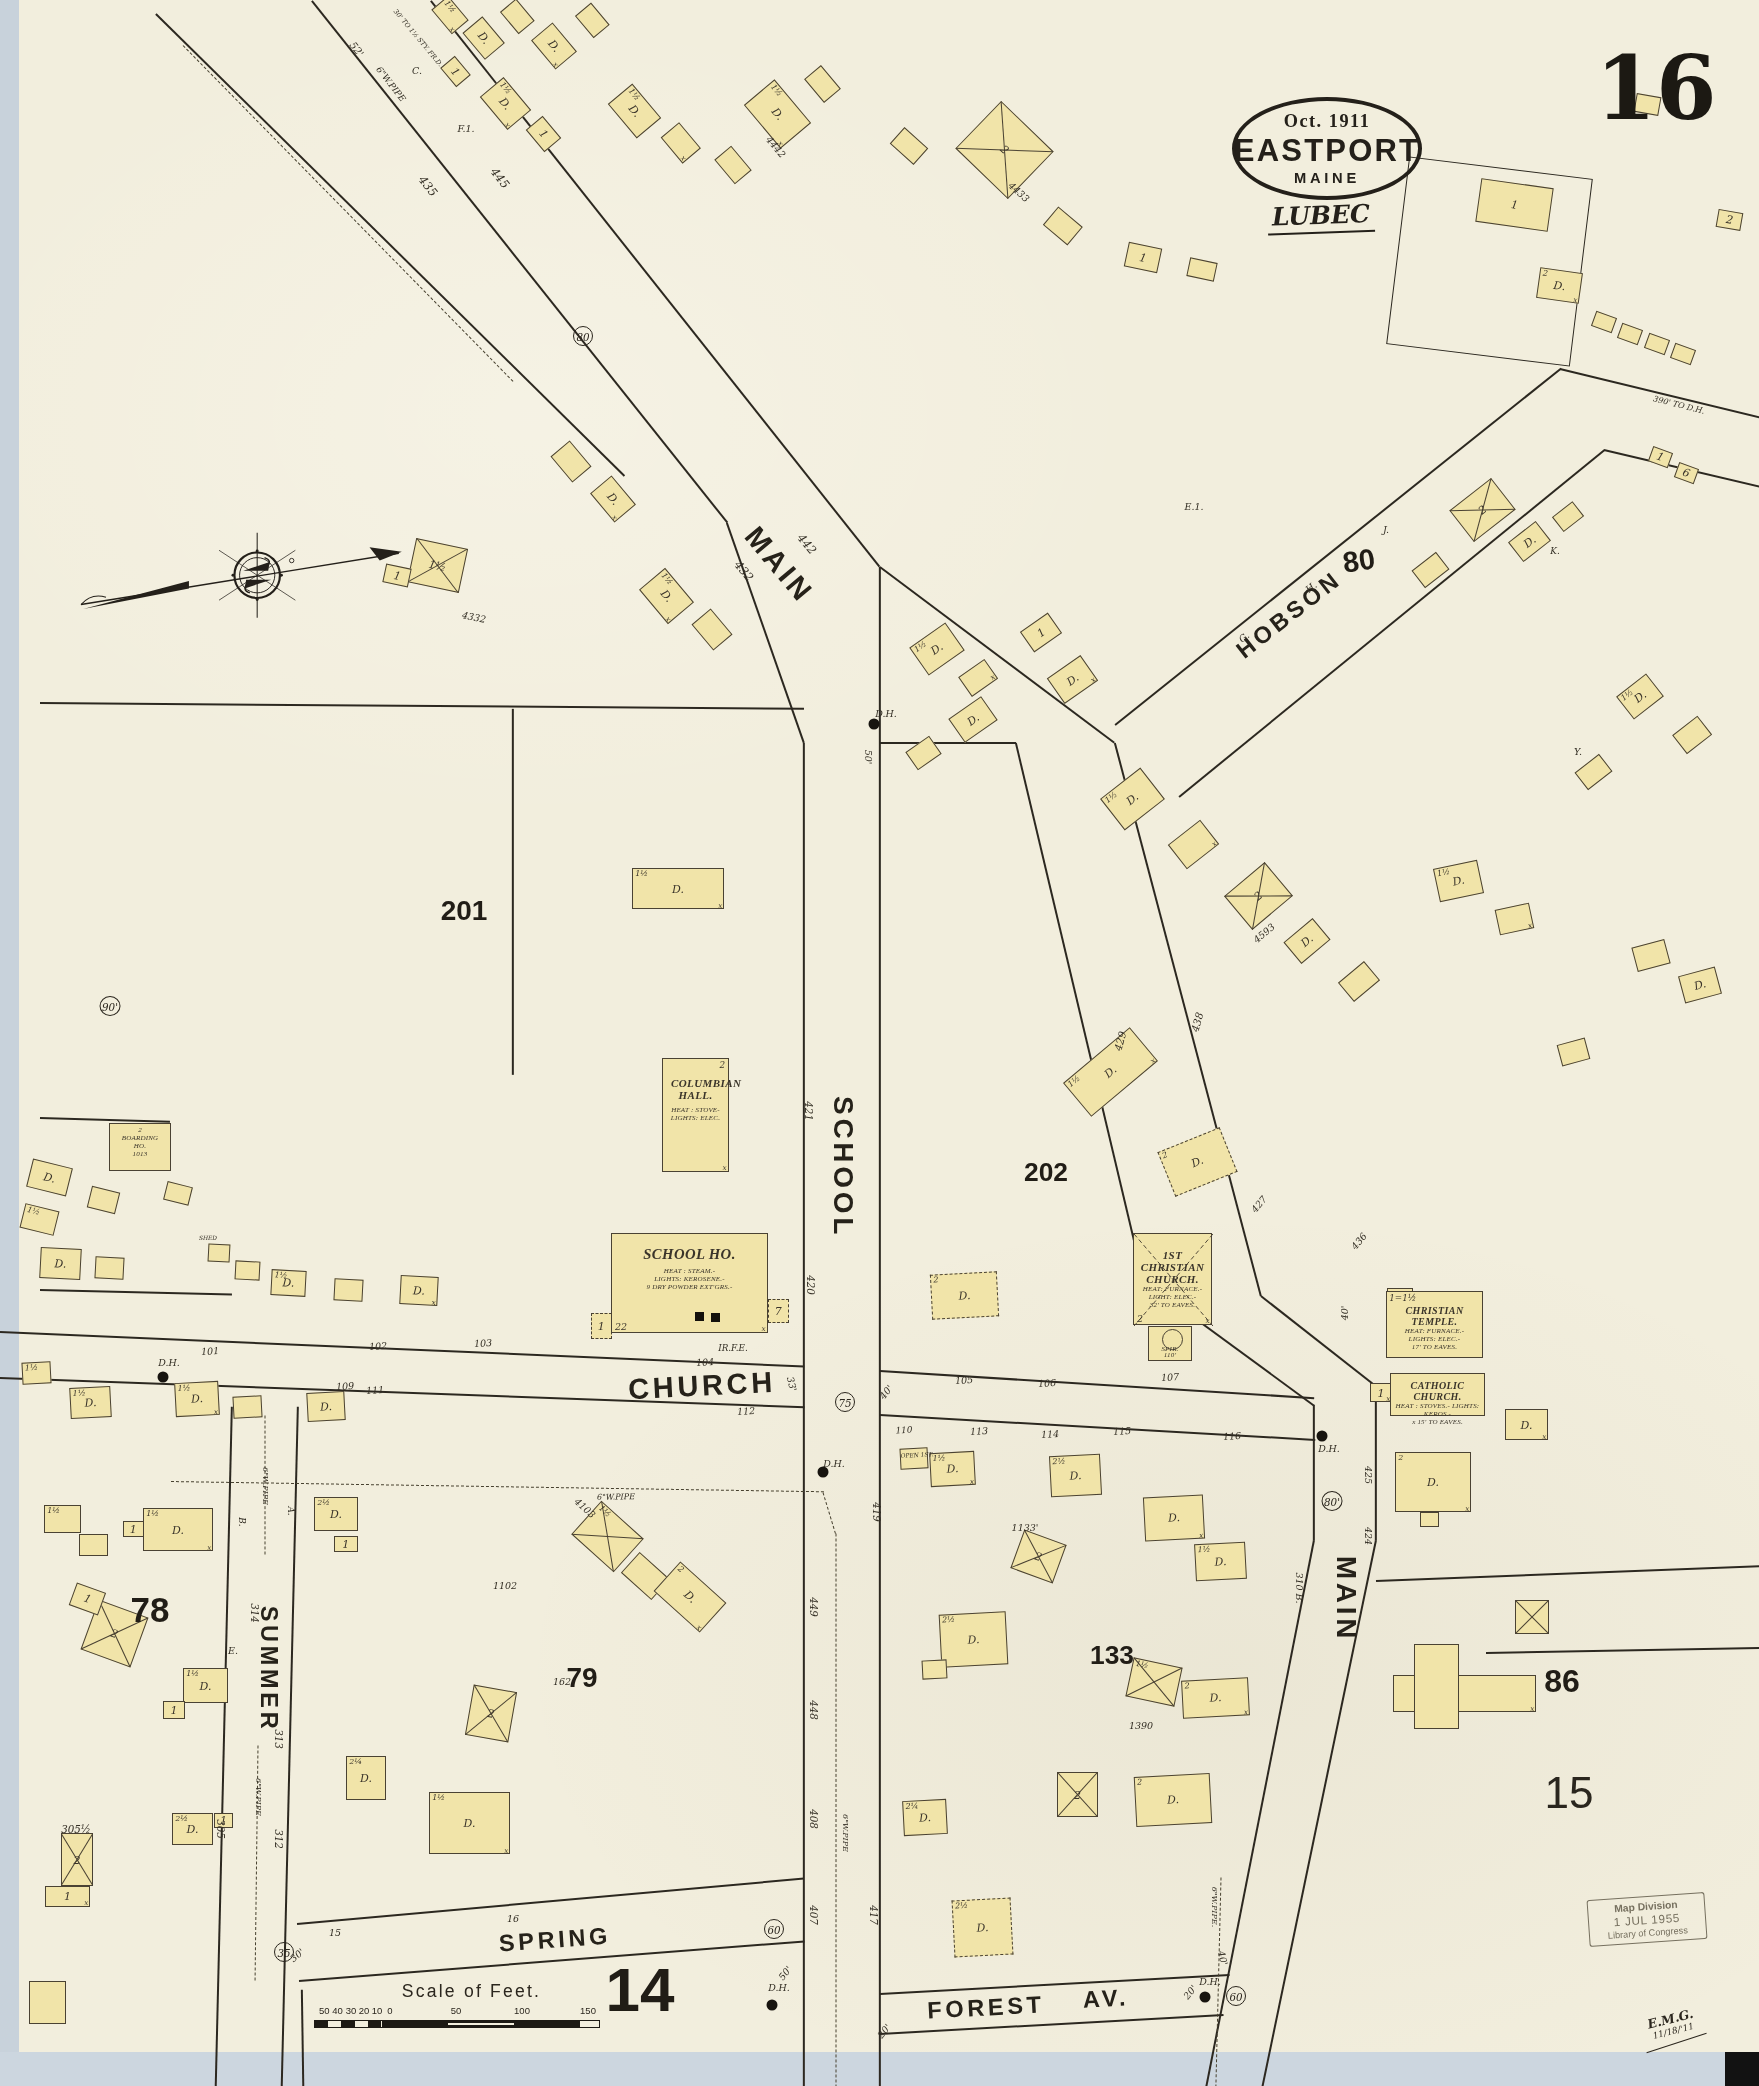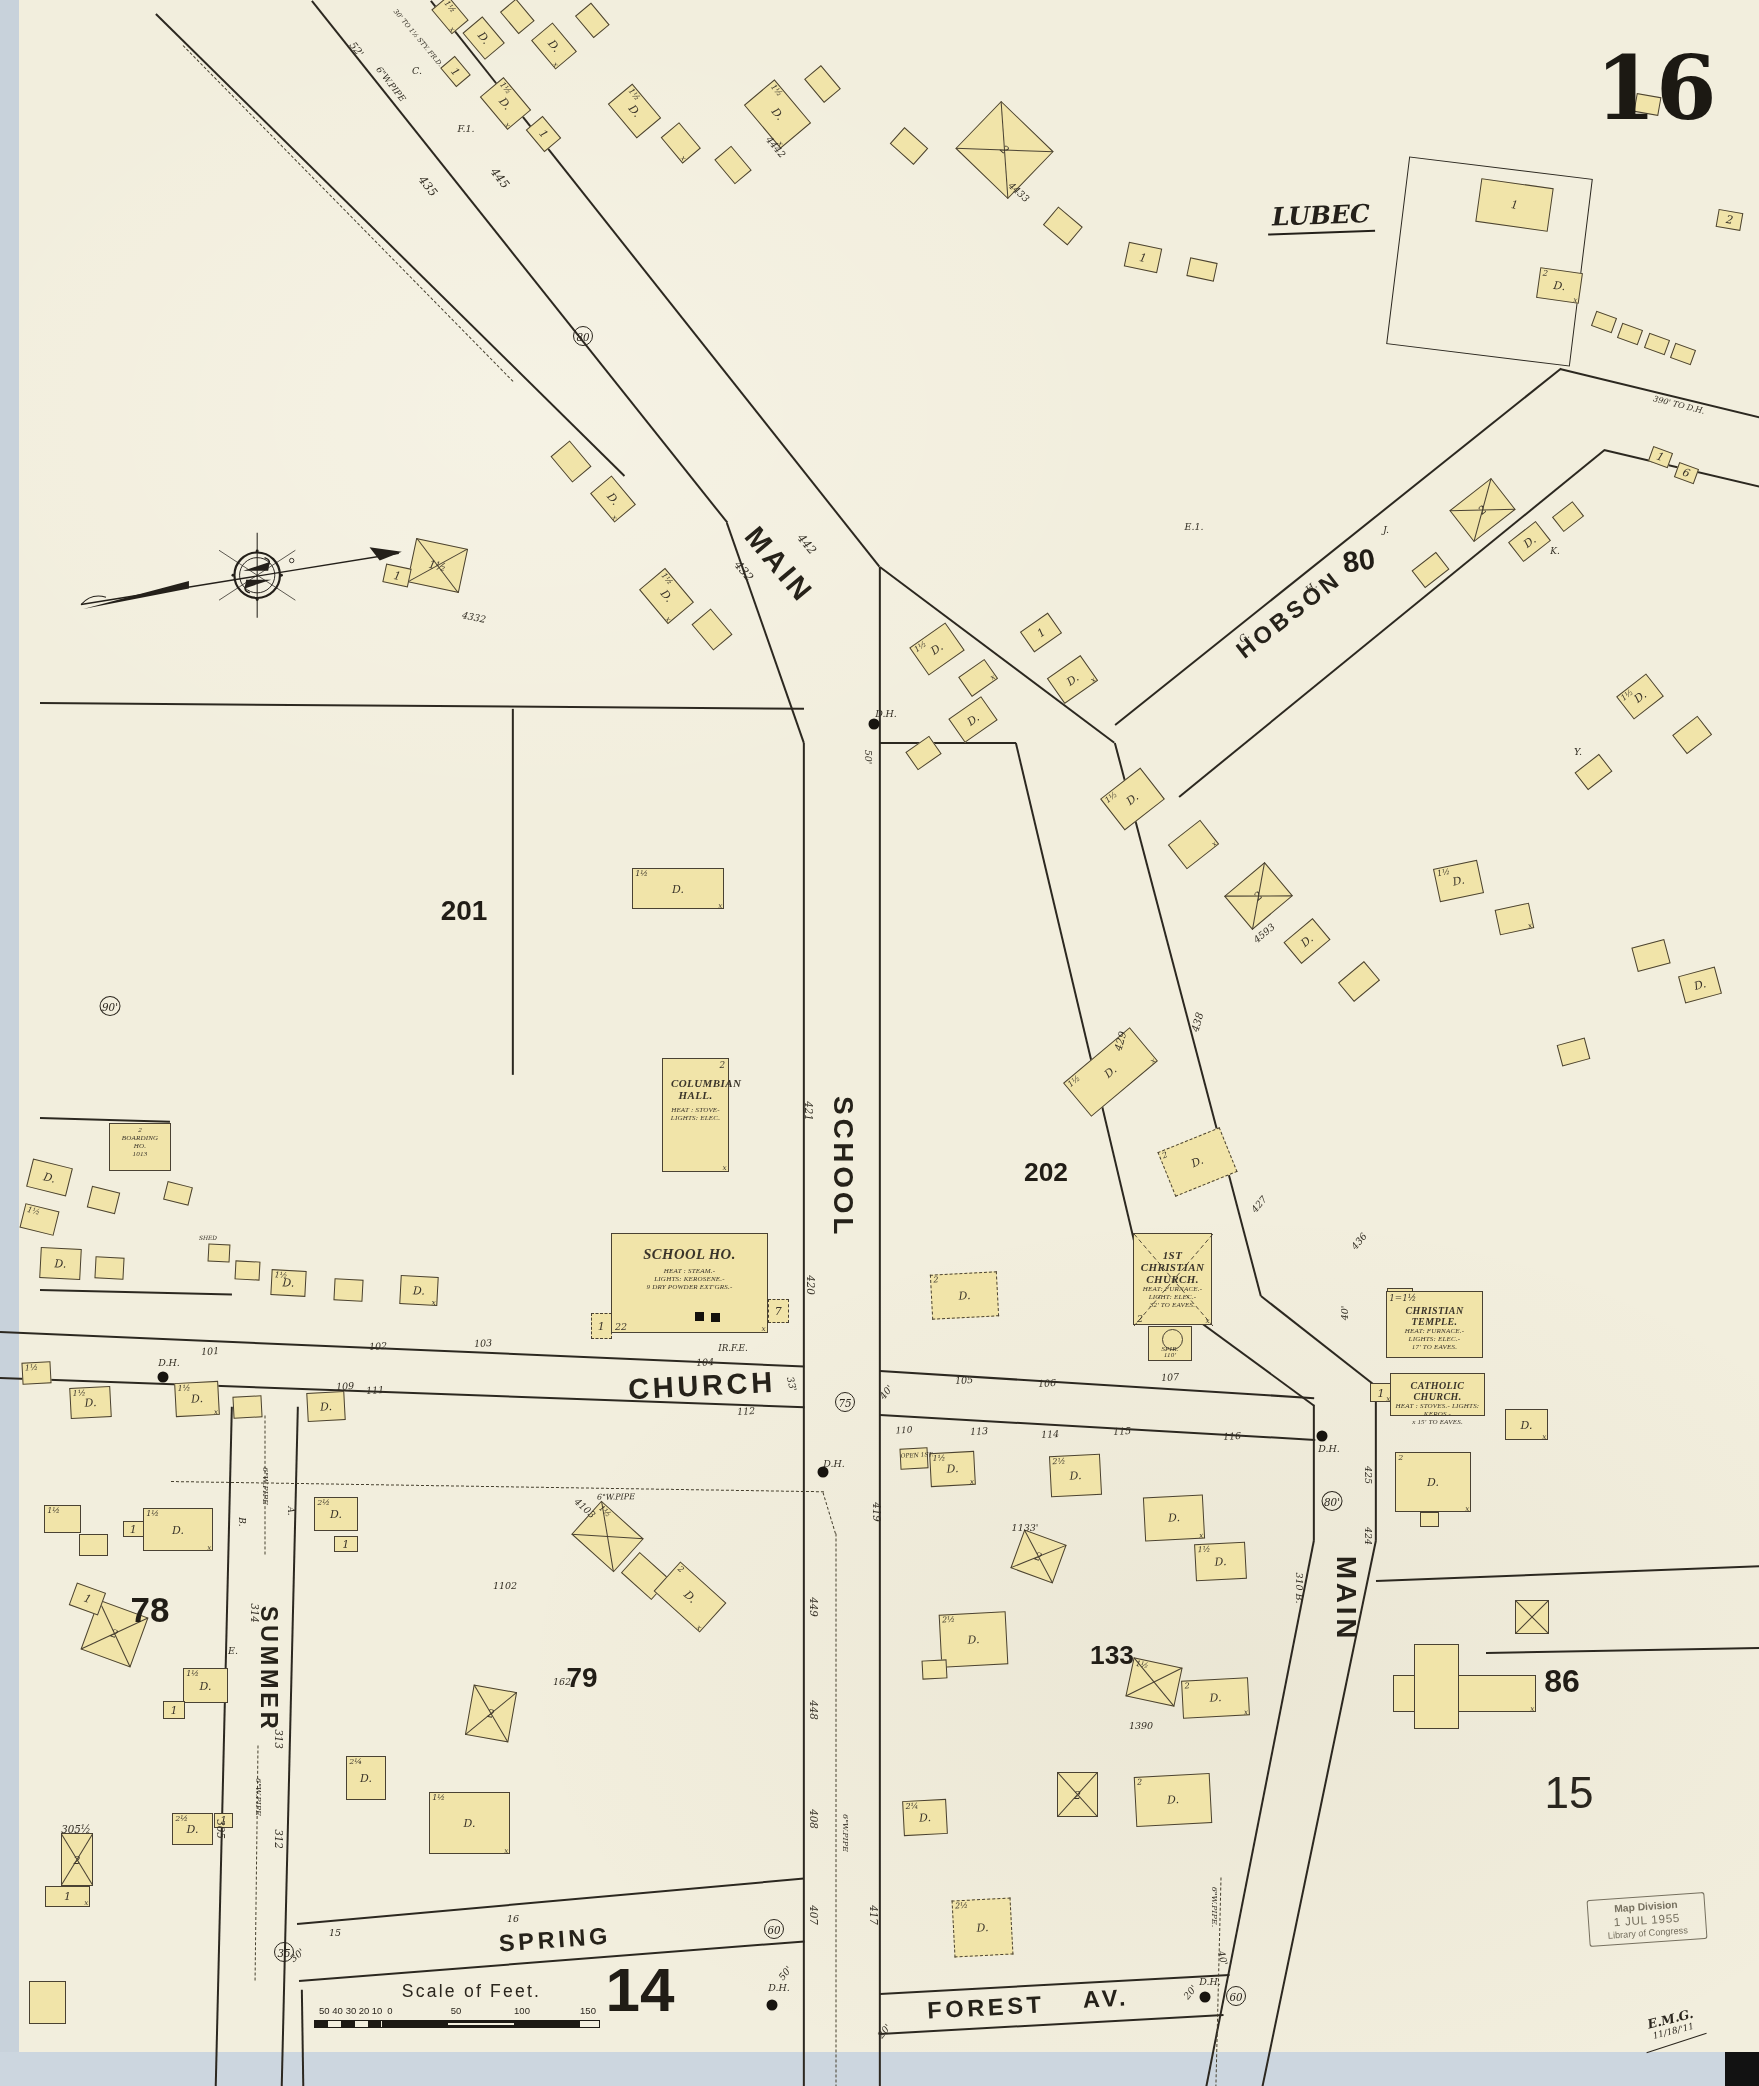--- a/index.html
+++ b/index.html
@@ -550,21 +550,21 @@
       <div class="lbl num" style="left: 776px; top: 147px; font-size: 9.5px; transform: translate(-50%, -50%) rotate(50deg);">4442</div>
       <div class="lbl num" style="left: 1019px; top: 192px; font-size: 9.5px; transform: translate(-50%, -50%) rotate(42deg);">4433</div>
       <div class="lbl num" style="left: 474px; top: 617px; font-size: 9.5px; transform: translate(-50%, -50%) rotate(12deg);">4332</div>
       <div class="lbl num" style="left: 744px; top: 571px; font-size: 11.7px; transform: translate(-50%, -50%) rotate(50deg);">432</div>
       <div class="lbl num" style="left: 807px; top: 544px; font-size: 11.7px; transform: translate(-50%, -50%) rotate(50deg);">442</div>
       <div class="lbl num" style="left: 1120px; top: 1041px; font-size: 10.3px; transform: translate(-50%, -50%) rotate(-75deg);">429</div>
       <div class="lbl num" style="left: 1197px; top: 1022px; font-size: 10.3px; transform: translate(-50%, -50%) rotate(-75deg);">438</div>
       <div class="lbl num" style="left: 1172px; top: 1251px; font-size: 10.3px; transform: translate(-50%, -50%) rotate(-75deg);">426</div>
       <div class="lbl num" style="left: 1259px; top: 1204px; font-size: 9.5px; transform: translate(-50%, -50%) rotate(-50deg);">427</div>
       <div class="lbl num" style="left: 1359px; top: 1241px; font-size: 9.5px; transform: translate(-50%, -50%) rotate(-50deg);">436</div>
-      <div class="lbl num" style="left: 1194px; top: 526px; font-size: 9.5px; transform: translate(-50%, -50%) rotate(0deg);">E.1.</div>
+      <div class="lbl num" style="left: 1194px; top: 506px; font-size: 9.5px; transform: translate(-50%, -50%) rotate(0deg);">E.1.</div>
       <div class="lbl num" style="left: 1244px; top: 637px; font-size: 9.5px; transform: translate(-50%, -50%) rotate(-38deg);">G.</div>
       <div class="lbl num" style="left: 1311px; top: 587px; font-size: 9.5px; transform: translate(-50%, -50%) rotate(-38deg);">H.</div>
       <div class="lbl num" style="left: 1386px; top: 529px; font-size: 9.5px; transform: translate(-50%, -50%) rotate(0deg);">J.</div>
       <div class="lbl num" style="left: 1578px; top: 751px; font-size: 9.5px; transform: translate(-50%, -50%) rotate(0deg);">Y.</div>
       <div class="lbl num" style="left: 1555px; top: 551px; font-size: 8.8px; transform: translate(-50%, -50%) rotate(0deg);">K.</div>
       <div class="lbl num" style="left: 1264px; top: 933px; font-size: 9.5px; transform: translate(-50%, -50%) rotate(-40deg);">4593</div>
       <div class="lbl num" style="left: 809px; top: 1111px; font-size: 10.3px; transform: translate(-50%, -50%) rotate(90deg);">421</div>
       <div class="lbl num" style="left: 811px; top: 1285px; font-size: 10.3px; transform: translate(-50%, -50%) rotate(90deg);">420</div>
       <div class="lbl num" style="left: 814px; top: 1607px; font-size: 10.3px; transform: translate(-50%, -50%) rotate(90deg);">449</div>
       <div class="lbl num" style="left: 814px; top: 1710px; font-size: 10.3px; transform: translate(-50%, -50%) rotate(90deg);">448</div>
@@ -641,20 +641,25 @@
       <div class="circle-badge" style="left: 110px; top: 1006px;">90'</div>
       <div class="circle-badge" style="left: 583px; top: 336px;">80</div>
       <div class="hyd" style="left: 874px; top: 724px;"></div>
       <div class="hyd" style="left: 823px; top: 1472px;"></div>
       <div class="hyd" style="left: 1322px; top: 1436px;"></div>
       <div class="hyd" style="left: 163px; top: 1377px;"></div>
       <div class="hyd" style="left: 1205px; top: 1997px;"></div>
       <div class="hyd" style="left: 772px; top: 2005px;"></div>
     </div>
 
+  <div id="title-oval">
+    <div class="t-date">Oct. 1911</div>
+    <div class="t-city">EASTPORT</div>
+    <div class="t-state">MAINE</div>
+  </div>
   <div id="title-sub">LUBEC</div>
   <div id="page-number">16</div>
 
   <svg id="compass" width="345" height="125" viewBox="0 0 470 170" style="position:absolute;left:70px;top:512px;">
     <line x1="15" y1="126" x2="448" y2="56" stroke="#24201a" stroke-width="2"></line>
     <polygon points="452,54 408,48 422,66" fill="#24201a"></polygon>
     <polygon points="18,132 162,94 162,104" fill="#24201a"></polygon>
     <path d="M15,126 q14,-16 34,-10" fill="none" stroke="#24201a" stroke-width="1.5"></path>
     <circle cx="255" cy="86" r="31" fill="none" stroke="#24201a" stroke-width="3"></circle>
     <circle cx="255" cy="86" r="24" fill="none" stroke="#24201a" stroke-width="1.3"></circle>

